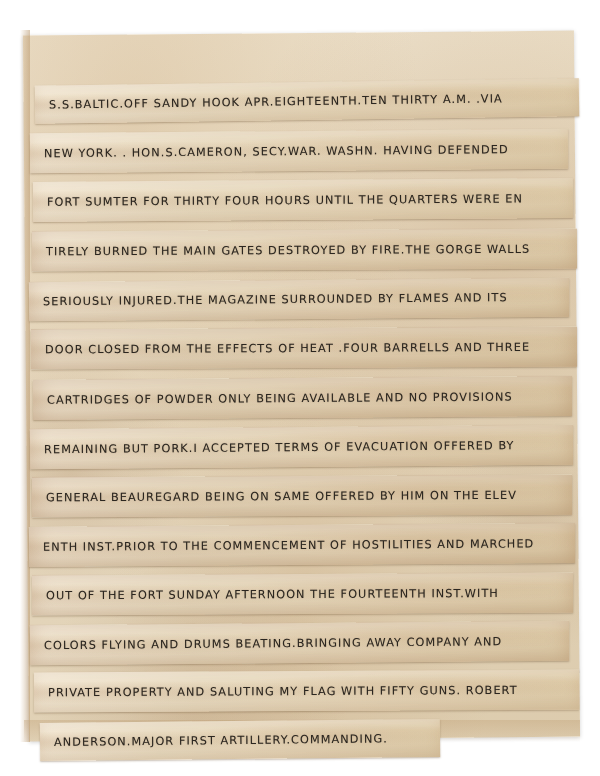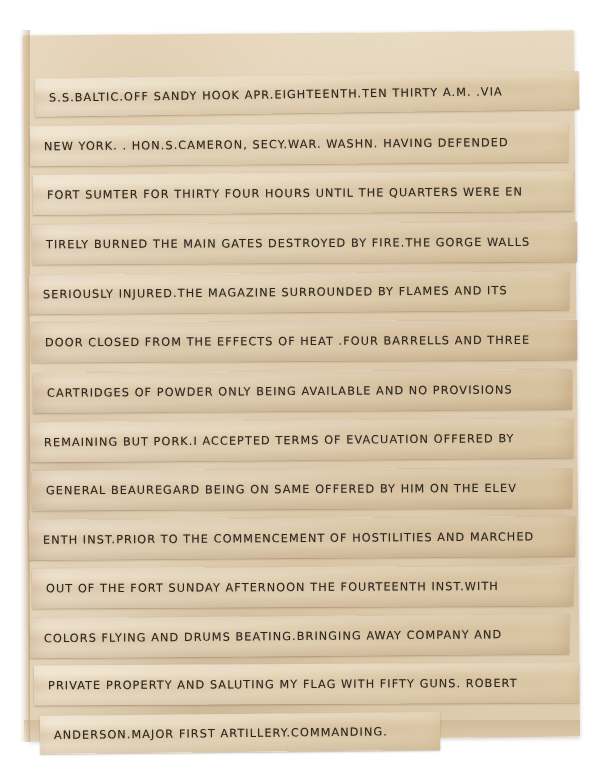--- a/index.html
+++ b/index.html
@@ -44,21 +44,21 @@
       radial-gradient(circle at 8% 62%, rgba(150,110,70,0.22) 0%, rgba(150,110,70,0) 18%),
       radial-gradient(circle at 92% 72%, rgba(150,110,70,0.18) 0%, rgba(150,110,70,0) 16%),
       radial-gradient(circle at 30% 95%, rgba(150,110,70,0.20) 0%, rgba(150,110,70,0) 20%);
     pointer-events: none;
   }
 
   
   .strips {
     position: absolute;
     left: 26px;
-    top: 33px;
+    top: 40px;
     width: 551px;
     height: 706px;
   }
 
   .strip {
     position: absolute;
     box-sizing: border-box;
     background:
       linear-gradient(180deg, rgba(255,255,255,0.28) 0%, rgba(255,255,255,0) 30%, rgba(120,85,50,0.10) 100%),
       linear-gradient(95deg, #f3e8d4 0%, #eaddc3 30%, #e7d7ba 60%, #e0ceac 100%);

